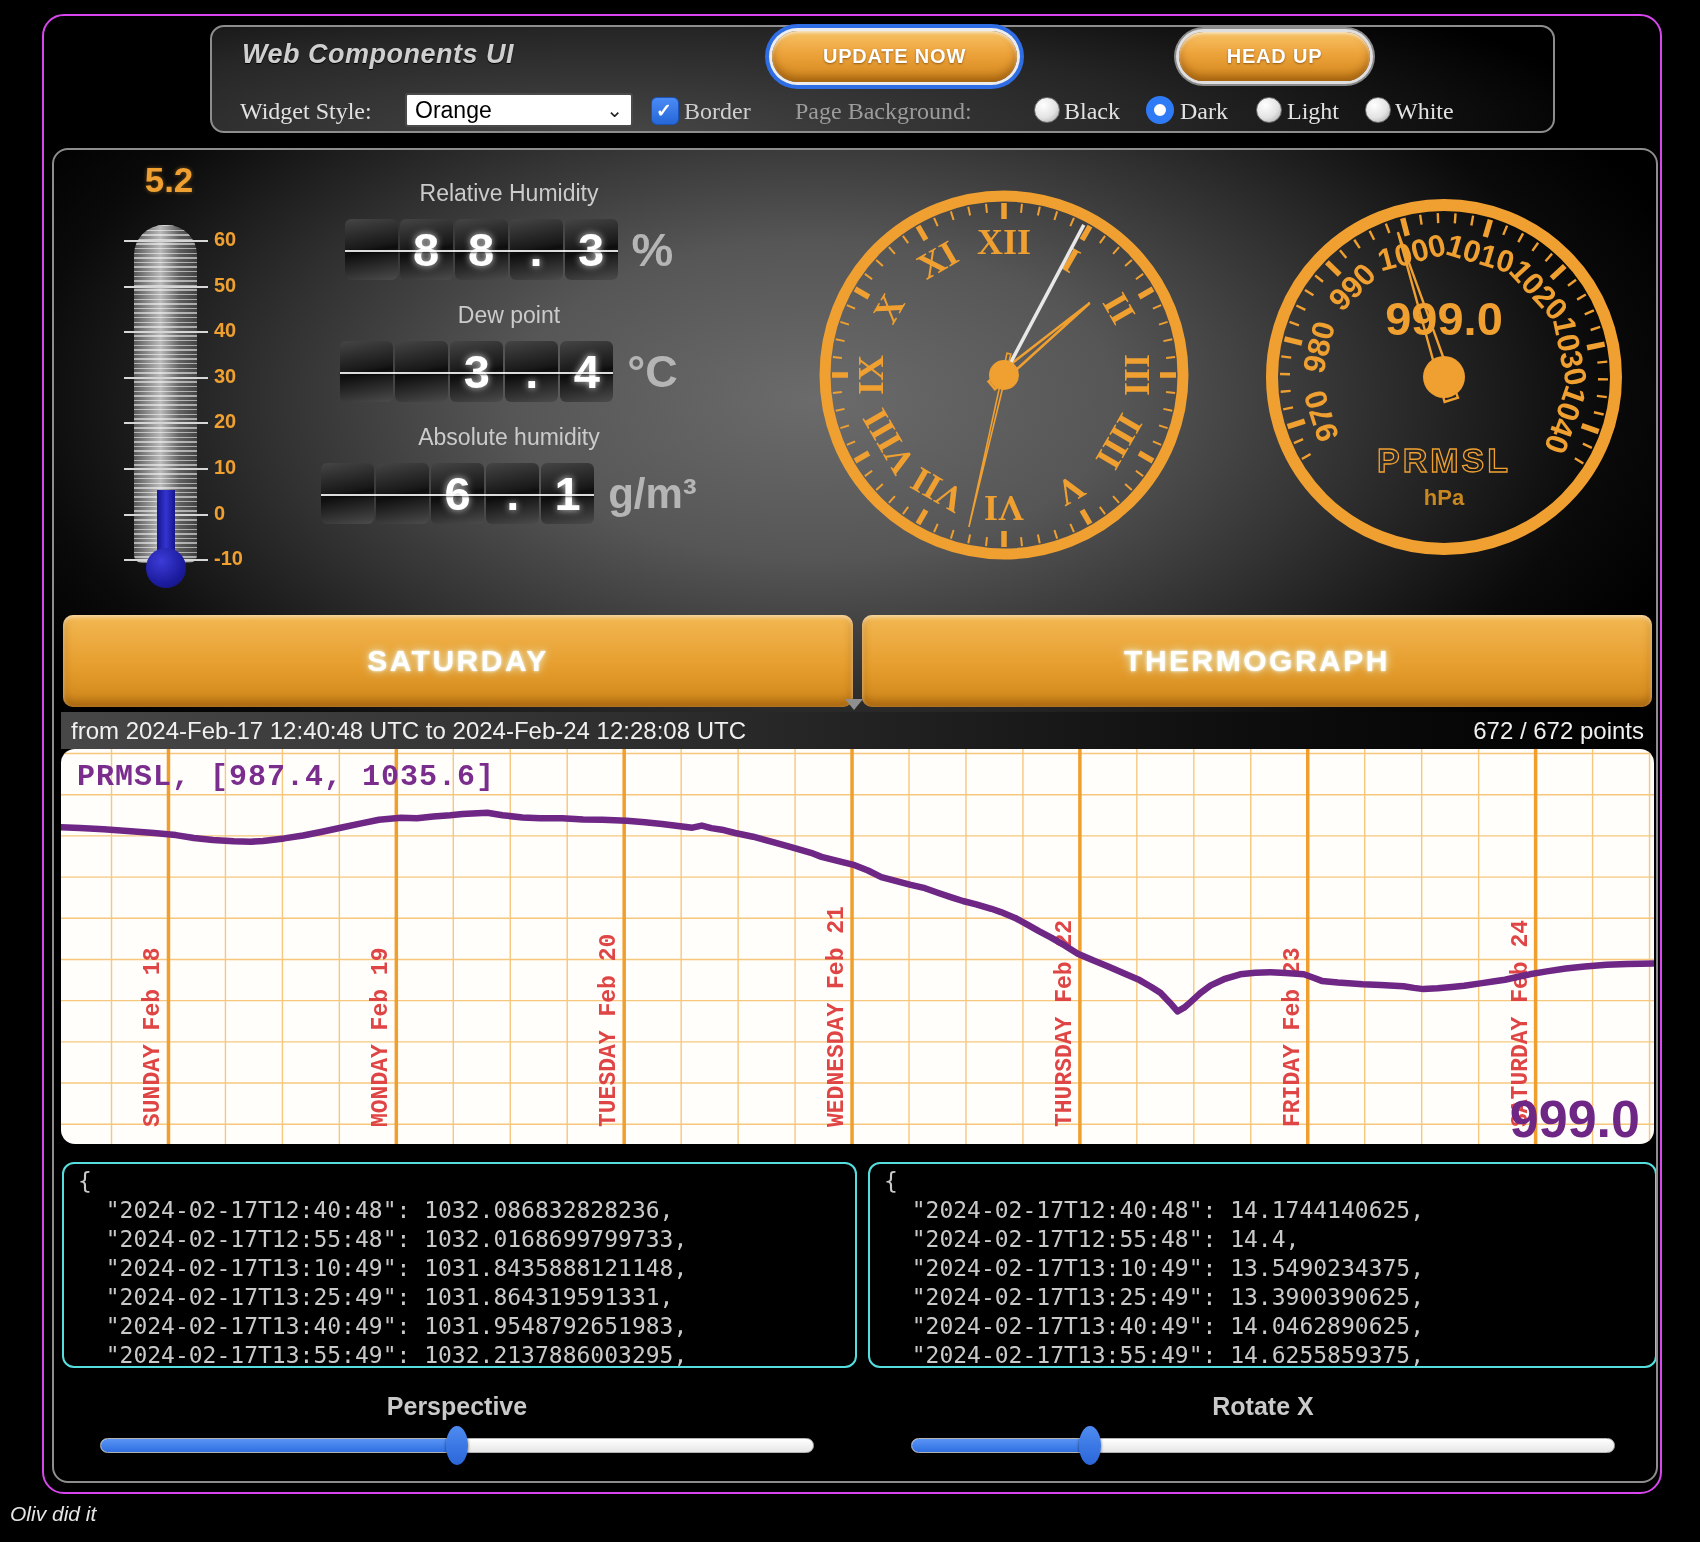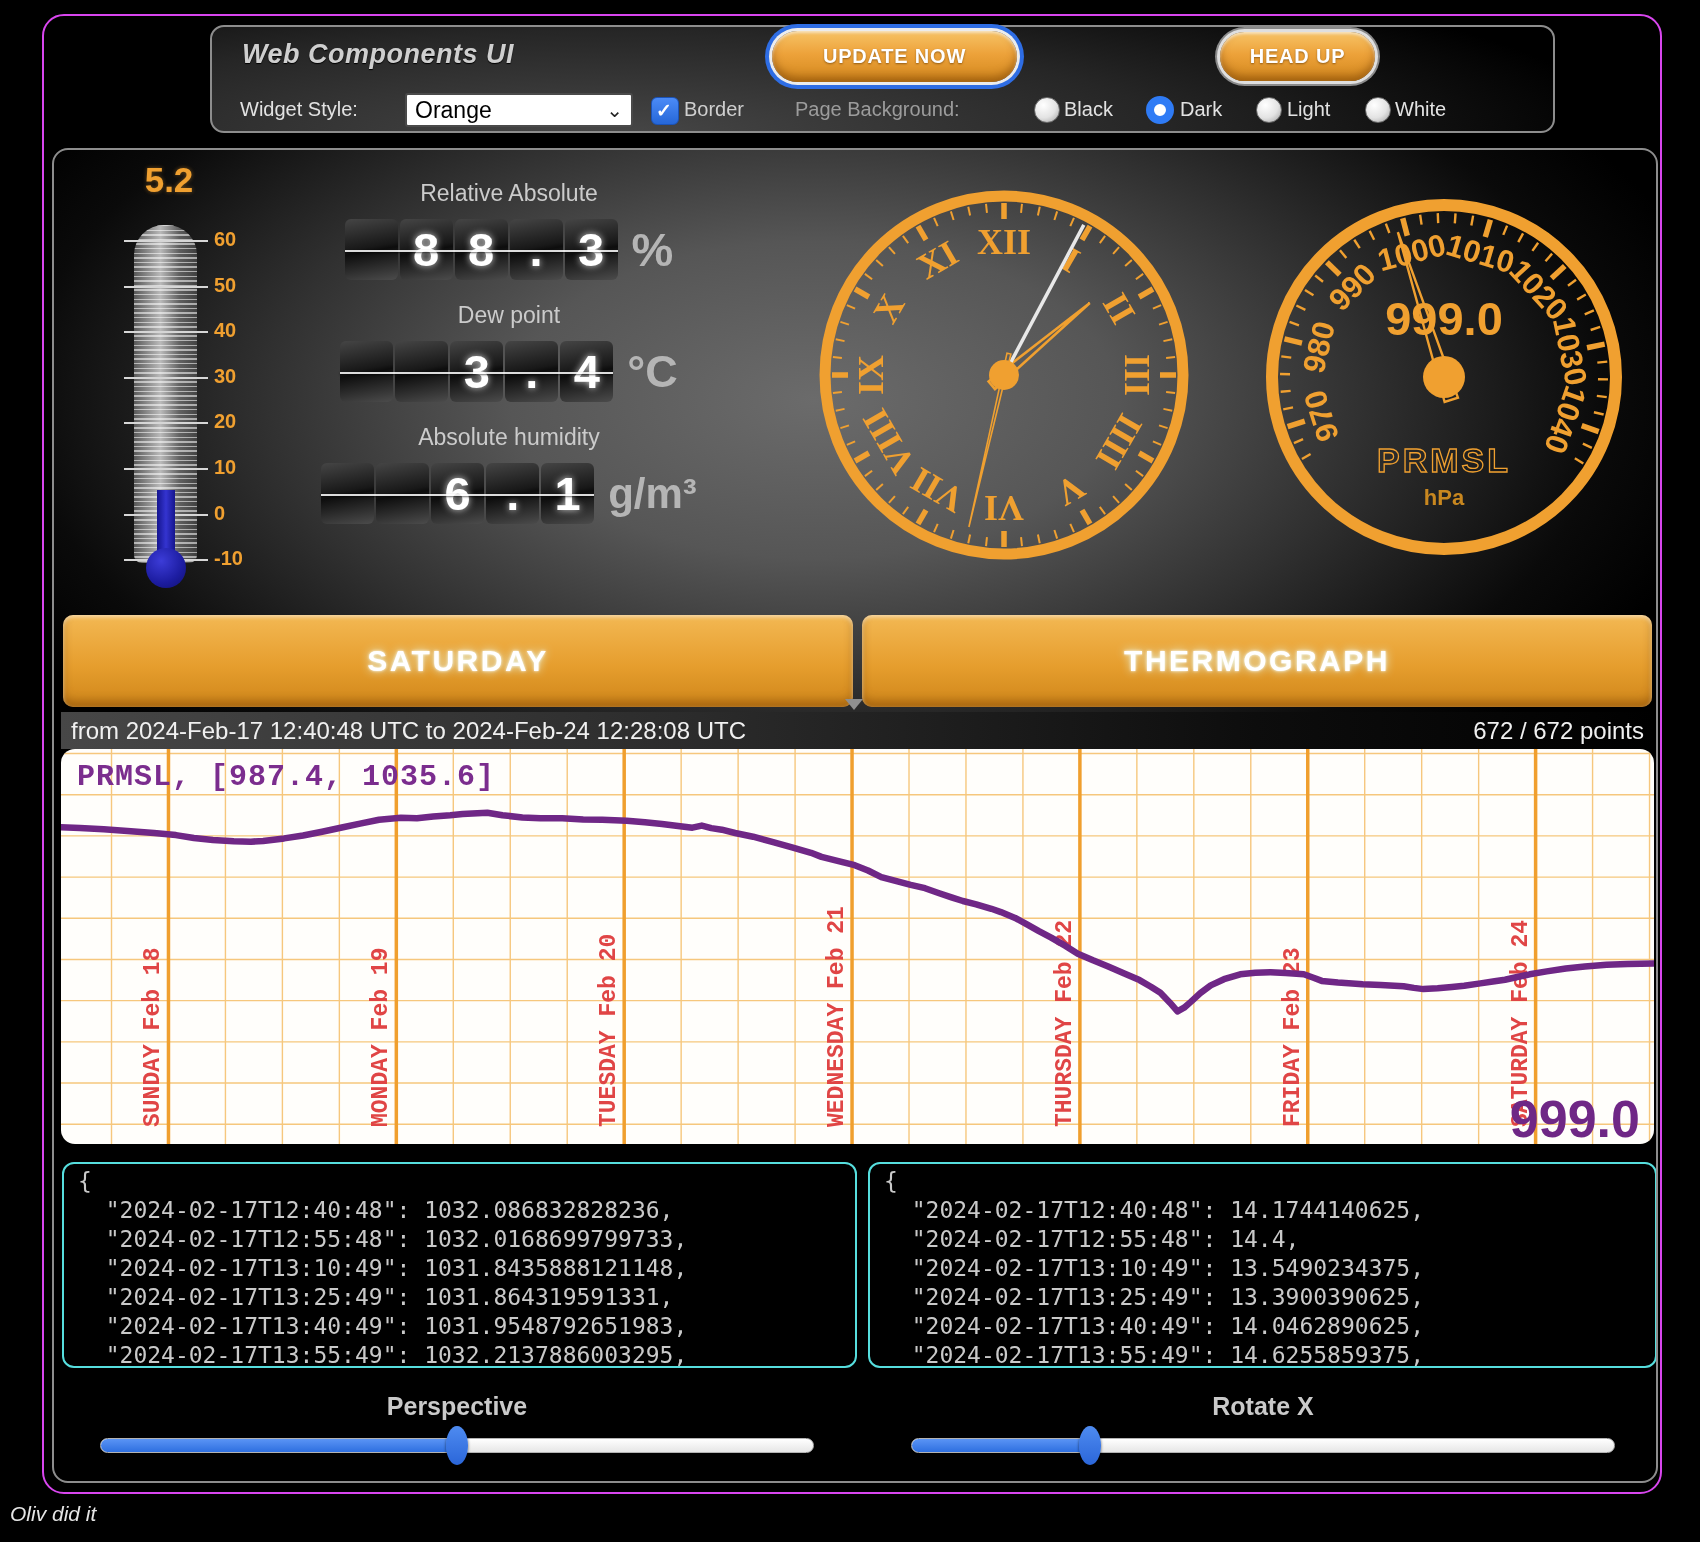--- a/index.html
+++ b/index.html
@@ -16,23 +16,23 @@
         background:radial-gradient(1100px 210px at 30% 105%, #474747 0%, #262626 50%, #000 92%);}
   #ctrl-title{position:absolute;left:30px;top:12px;font-size:27px;font-weight:bold;font-style:italic;
         color:#cfcfcf;letter-spacing:.5px;text-shadow:0 1px 1px #000;}
   .pill-btn{position:absolute;height:51px;border-radius:26px;cursor:pointer;
         background:linear-gradient(180deg,#f7c366 0%,#eda23a 45%,#d2871c 100%);
         color:#fff;font-weight:bold;font-size:20px;letter-spacing:.8px;
         display:flex;align-items:center;justify-content:center;
         text-shadow:0 1px 2px rgba(90,50,0,.6);}
   #btn-update{left:560px;top:4px;width:245px;
         box-shadow:0 0 0 3px #ececec,0 0 0 7px #2e6de4, inset 0 2px 3px rgba(255,255,255,.6), inset 0 -5px 9px rgba(110,55,0,.5);}
-  #btn-headup{left:1008px;top:5px;width:155px;height:49px;
+  #btn-headup{left:967px;top:5px;width:191px;height:49px;
         box-shadow:0 0 0 3px #dfdfdf,0 0 0 5px #8a8a8a, inset 0 2px 3px rgba(255,255,255,.6), inset 0 -5px 9px rgba(110,55,0,.5);}
-  .ctl-label{position:absolute;font-size:20px;color:#e2e2e2;}
+  .ctl-label{position:absolute;font-size:24px;color:#e2e2e2;font-family:Liberation Serif, serif;}
   .ctl-dim{color:#9c9c9c;}
   #style-select{position:absolute;left:193px;top:66px;width:228px;height:34px;background:#fff;
         border:2px solid #4a4a4a;border-radius:3px;color:#000;font-size:23px;line-height:30px;
         padding:0 8px;box-sizing:border-box;cursor:pointer;}
   #style-select .chev{float:right;font-size:20px;color:#222;}
   #style-select .chev::after{content:"⌄";}
   #chk-border{position:absolute;left:439px;top:70px;width:26px;height:26px;border-radius:6px;
         background:linear-gradient(180deg,#4b8bf7,#2667d8);border:1px solid #1b53b8;cursor:pointer;}
   #chk-border::after{content:"✓";color:#fff;font-size:19px;font-weight:bold;position:absolute;left:4px;top:1px;}
   .radio{position:absolute;top:70px;width:26px;height:26px;border-radius:50%;cursor:pointer;
@@ -167,21 +167,21 @@
             <div class="t-line" style="top: 355.6px;"></div>
             <div class="t-label" style="top: 343.6px;">0</div>
             <div class="t-line" style="top: 401.2px;"></div>
             <div class="t-label" style="top: 389.2px;">-10</div>
           </div>
         <div id="mercury" style="top: 331.888px; height: 68.112px;"></div>
         <div id="bulb"></div>
       </div>
 
       <div id="readouts">
-          <div class="ro-label">Relative Absolute</div>
+          <div class="ro-label">Relative Humidity</div>
           <div class="ro-row">
             <div class="ro-cells">
               <div class="cell"></div>
               <div class="cell">8</div>
               <div class="cell">8</div>
               <div class="cell">.</div>
               <div class="cell">3</div>
             </div>
             <span class="ro-unit u0">%</span>
           </div>

